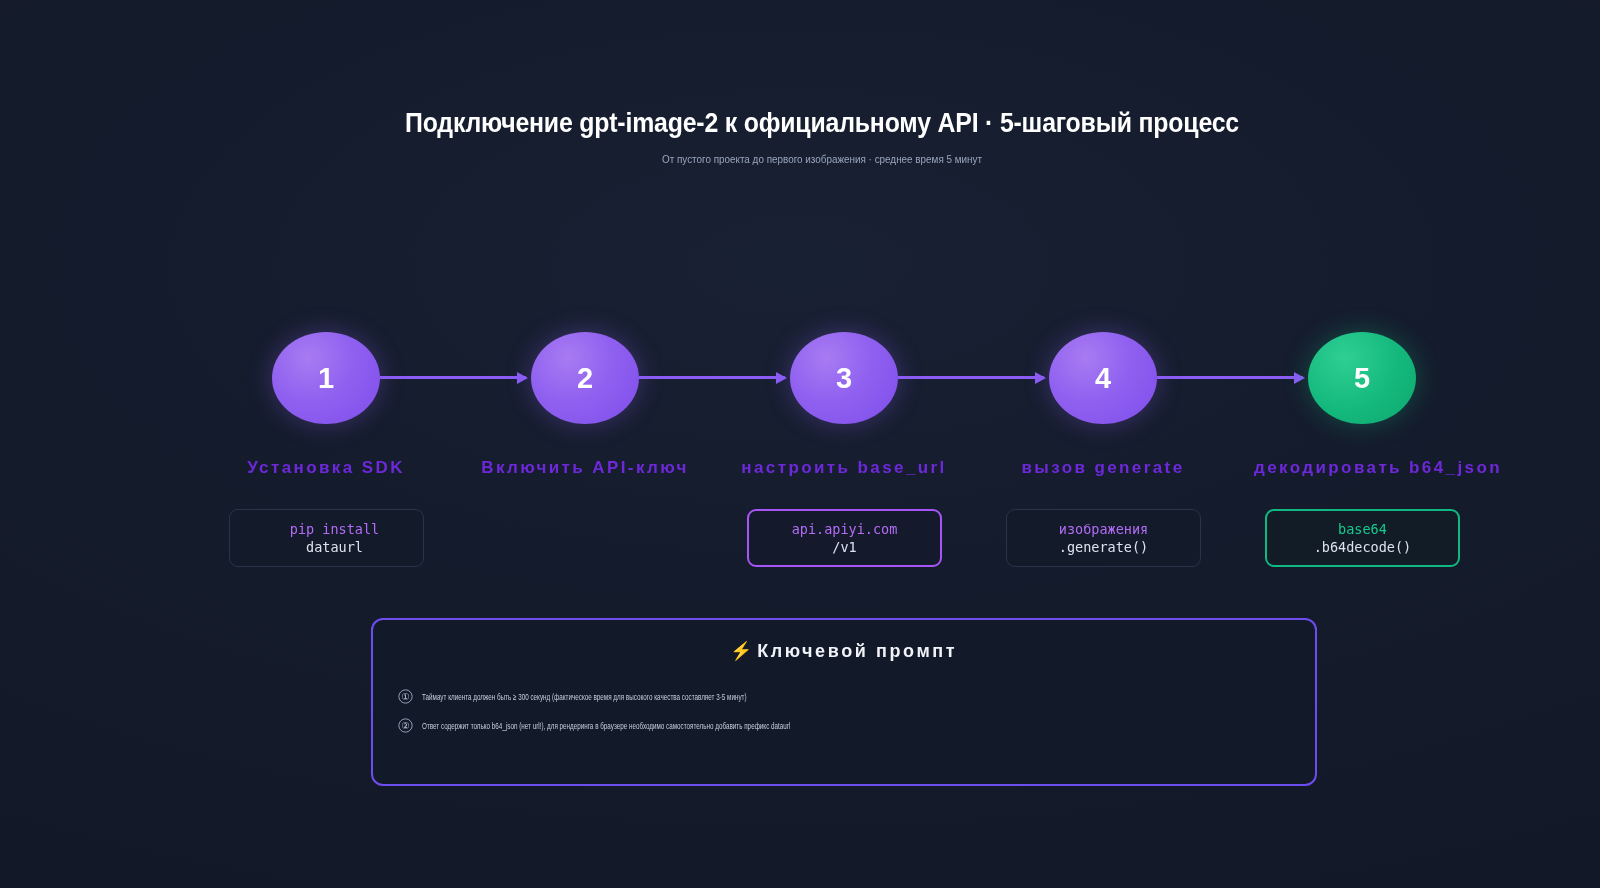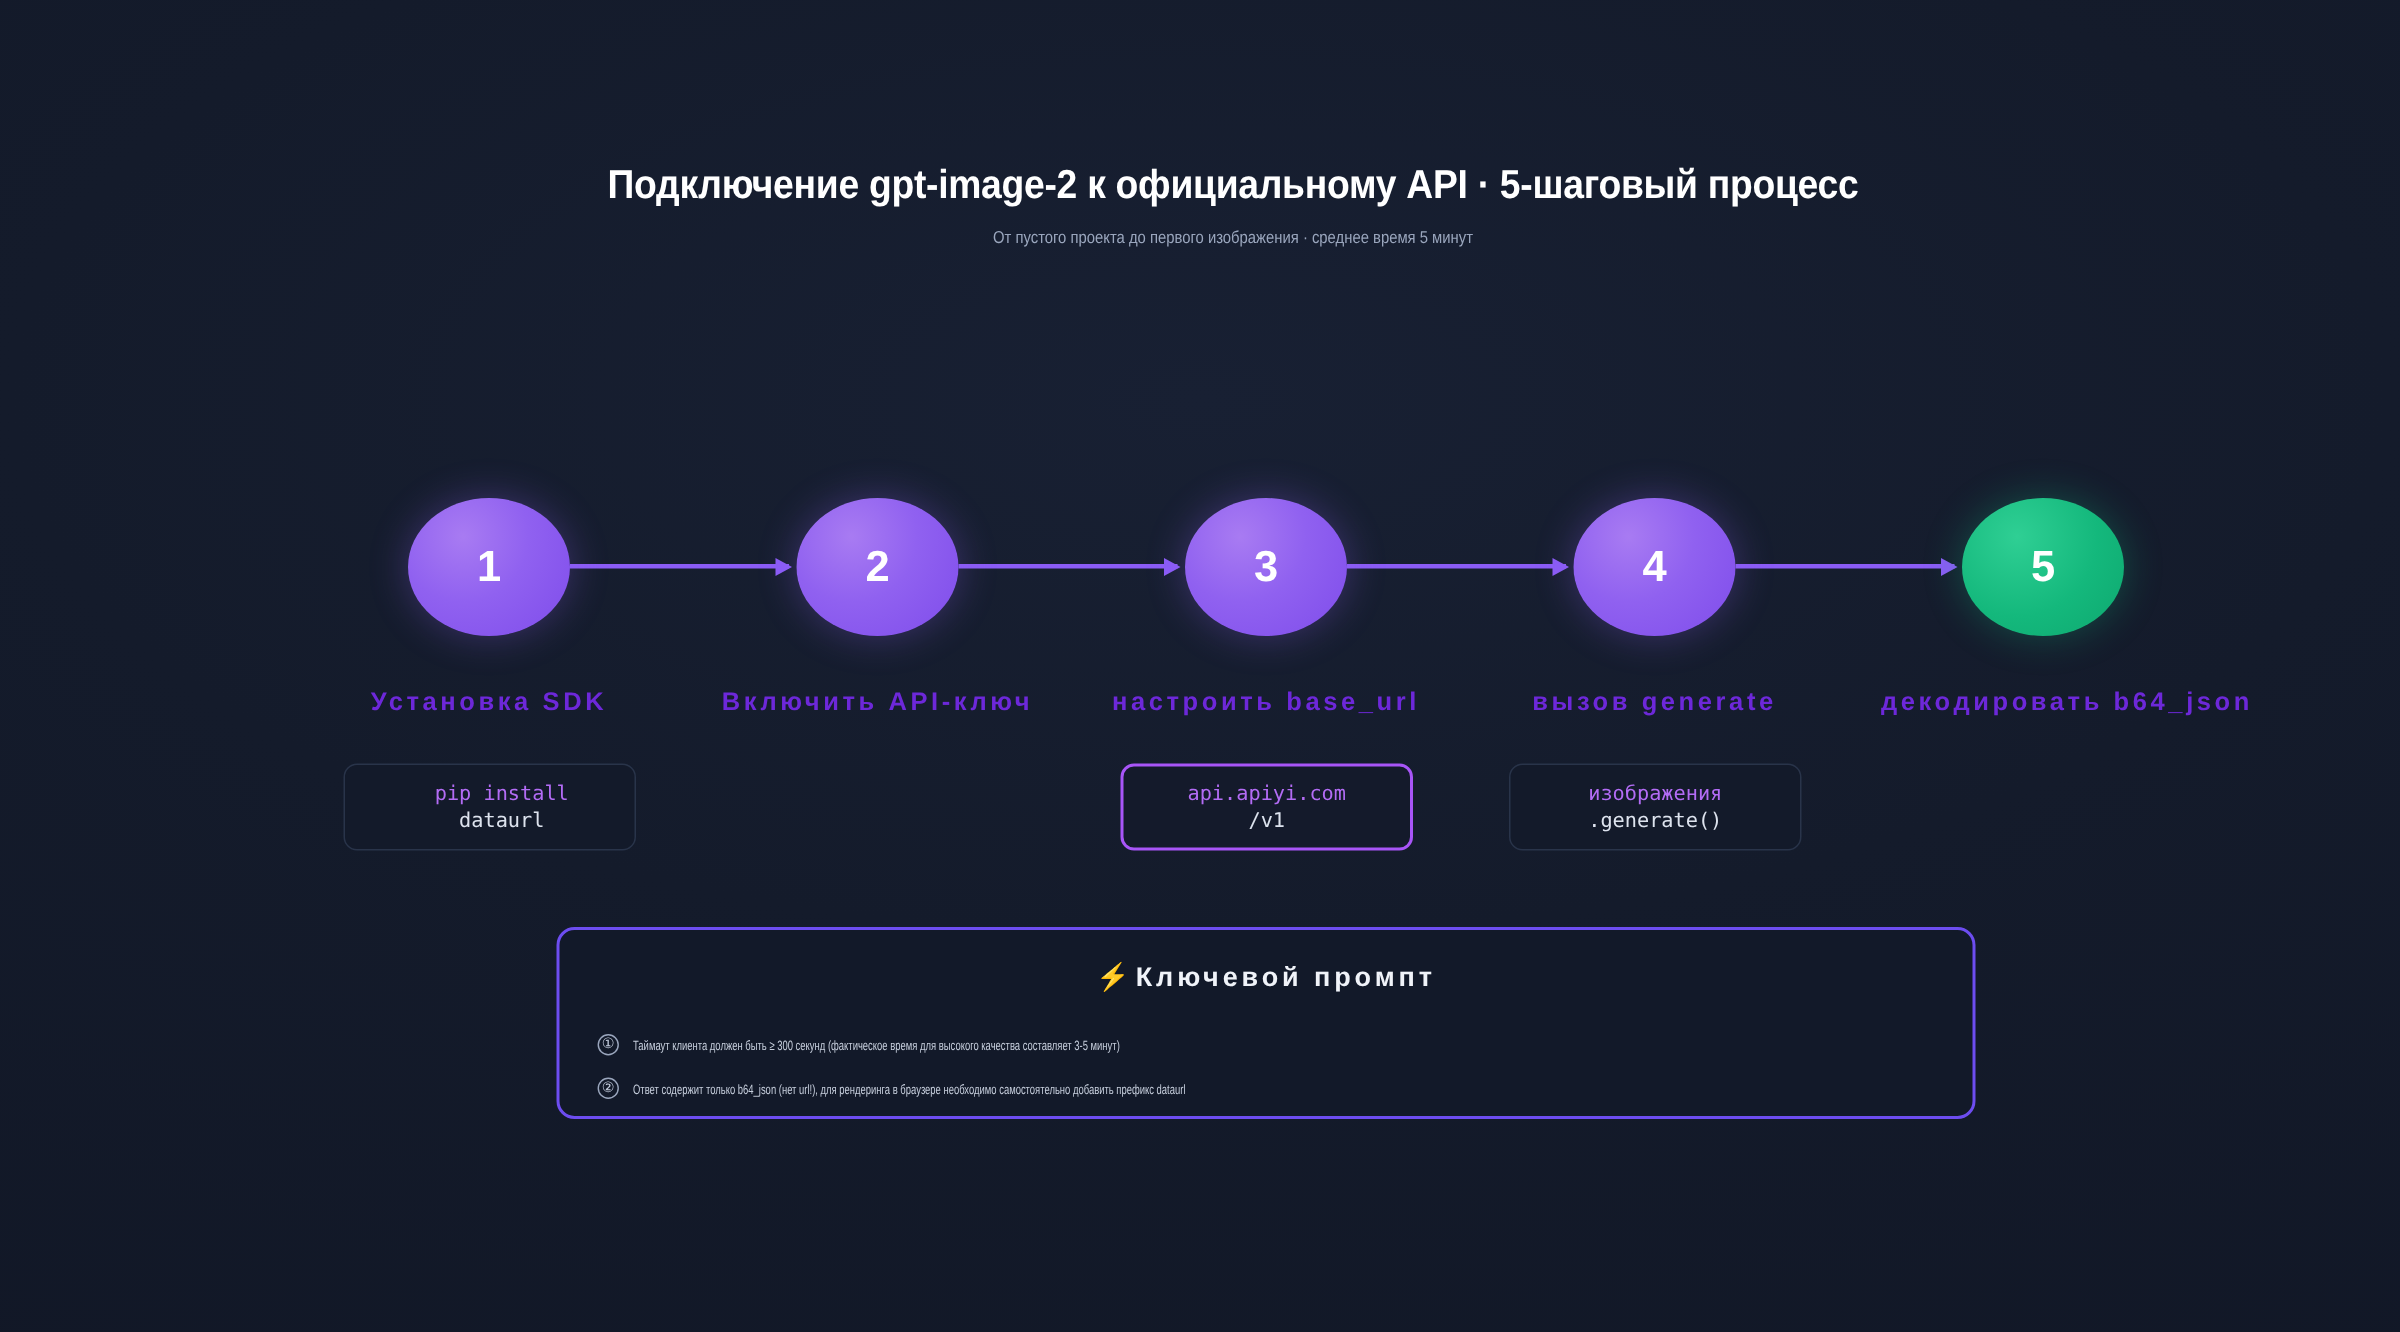--- a/index.html
+++ b/index.html
@@ -187,21 +187,21 @@
     color: #dde3ee;
     white-space: nowrap;
   }
 
   
   .prompt-box {
     position: absolute;
     left: 327px;
     top: 618px;
     width: 946px;
-    height: 128px;
+    height: 168px;
     border: 2px solid #6d4df0;
     border-radius: 12px;
     background: #121929;
   }
 
   .prompt-title {
     margin-top: 20px;
     text-align: center;
     font-size: 18px;
     font-weight: 700;
@@ -306,20 +306,24 @@
       <div class="chip-bottom">dataurl</div>
     </div>
     <div class="chip accent-purple" style="left:518px;">
       <div class="chip-top">api.apiyi.com</div>
       <div class="chip-bottom">/v1</div>
     </div>
     <div class="chip" style="left:777px;">
       <div class="chip-top">изображения</div>
       <div class="chip-bottom">.generate()</div>
     </div>
+    <div class="chip accent-green" style="left:1036px;">
+      <div class="chip-top">base64</div>
+      <div class="chip-bottom">.b64decode()</div>
+    </div>
   </div>
 
   <div class="prompt-box">
     <div class="prompt-title">
       <span class="bolt">⚡</span><span>Ключевой промпт</span>
     </div>
     <div class="prompt-list">
       <div class="prompt-item">
         <div class="marker">①</div>
         <div class="prompt-text">Таймаут клиента должен быть ≥ 300 секунд (фактическое время для высокого качества составляет 3-5 минут)</div>

